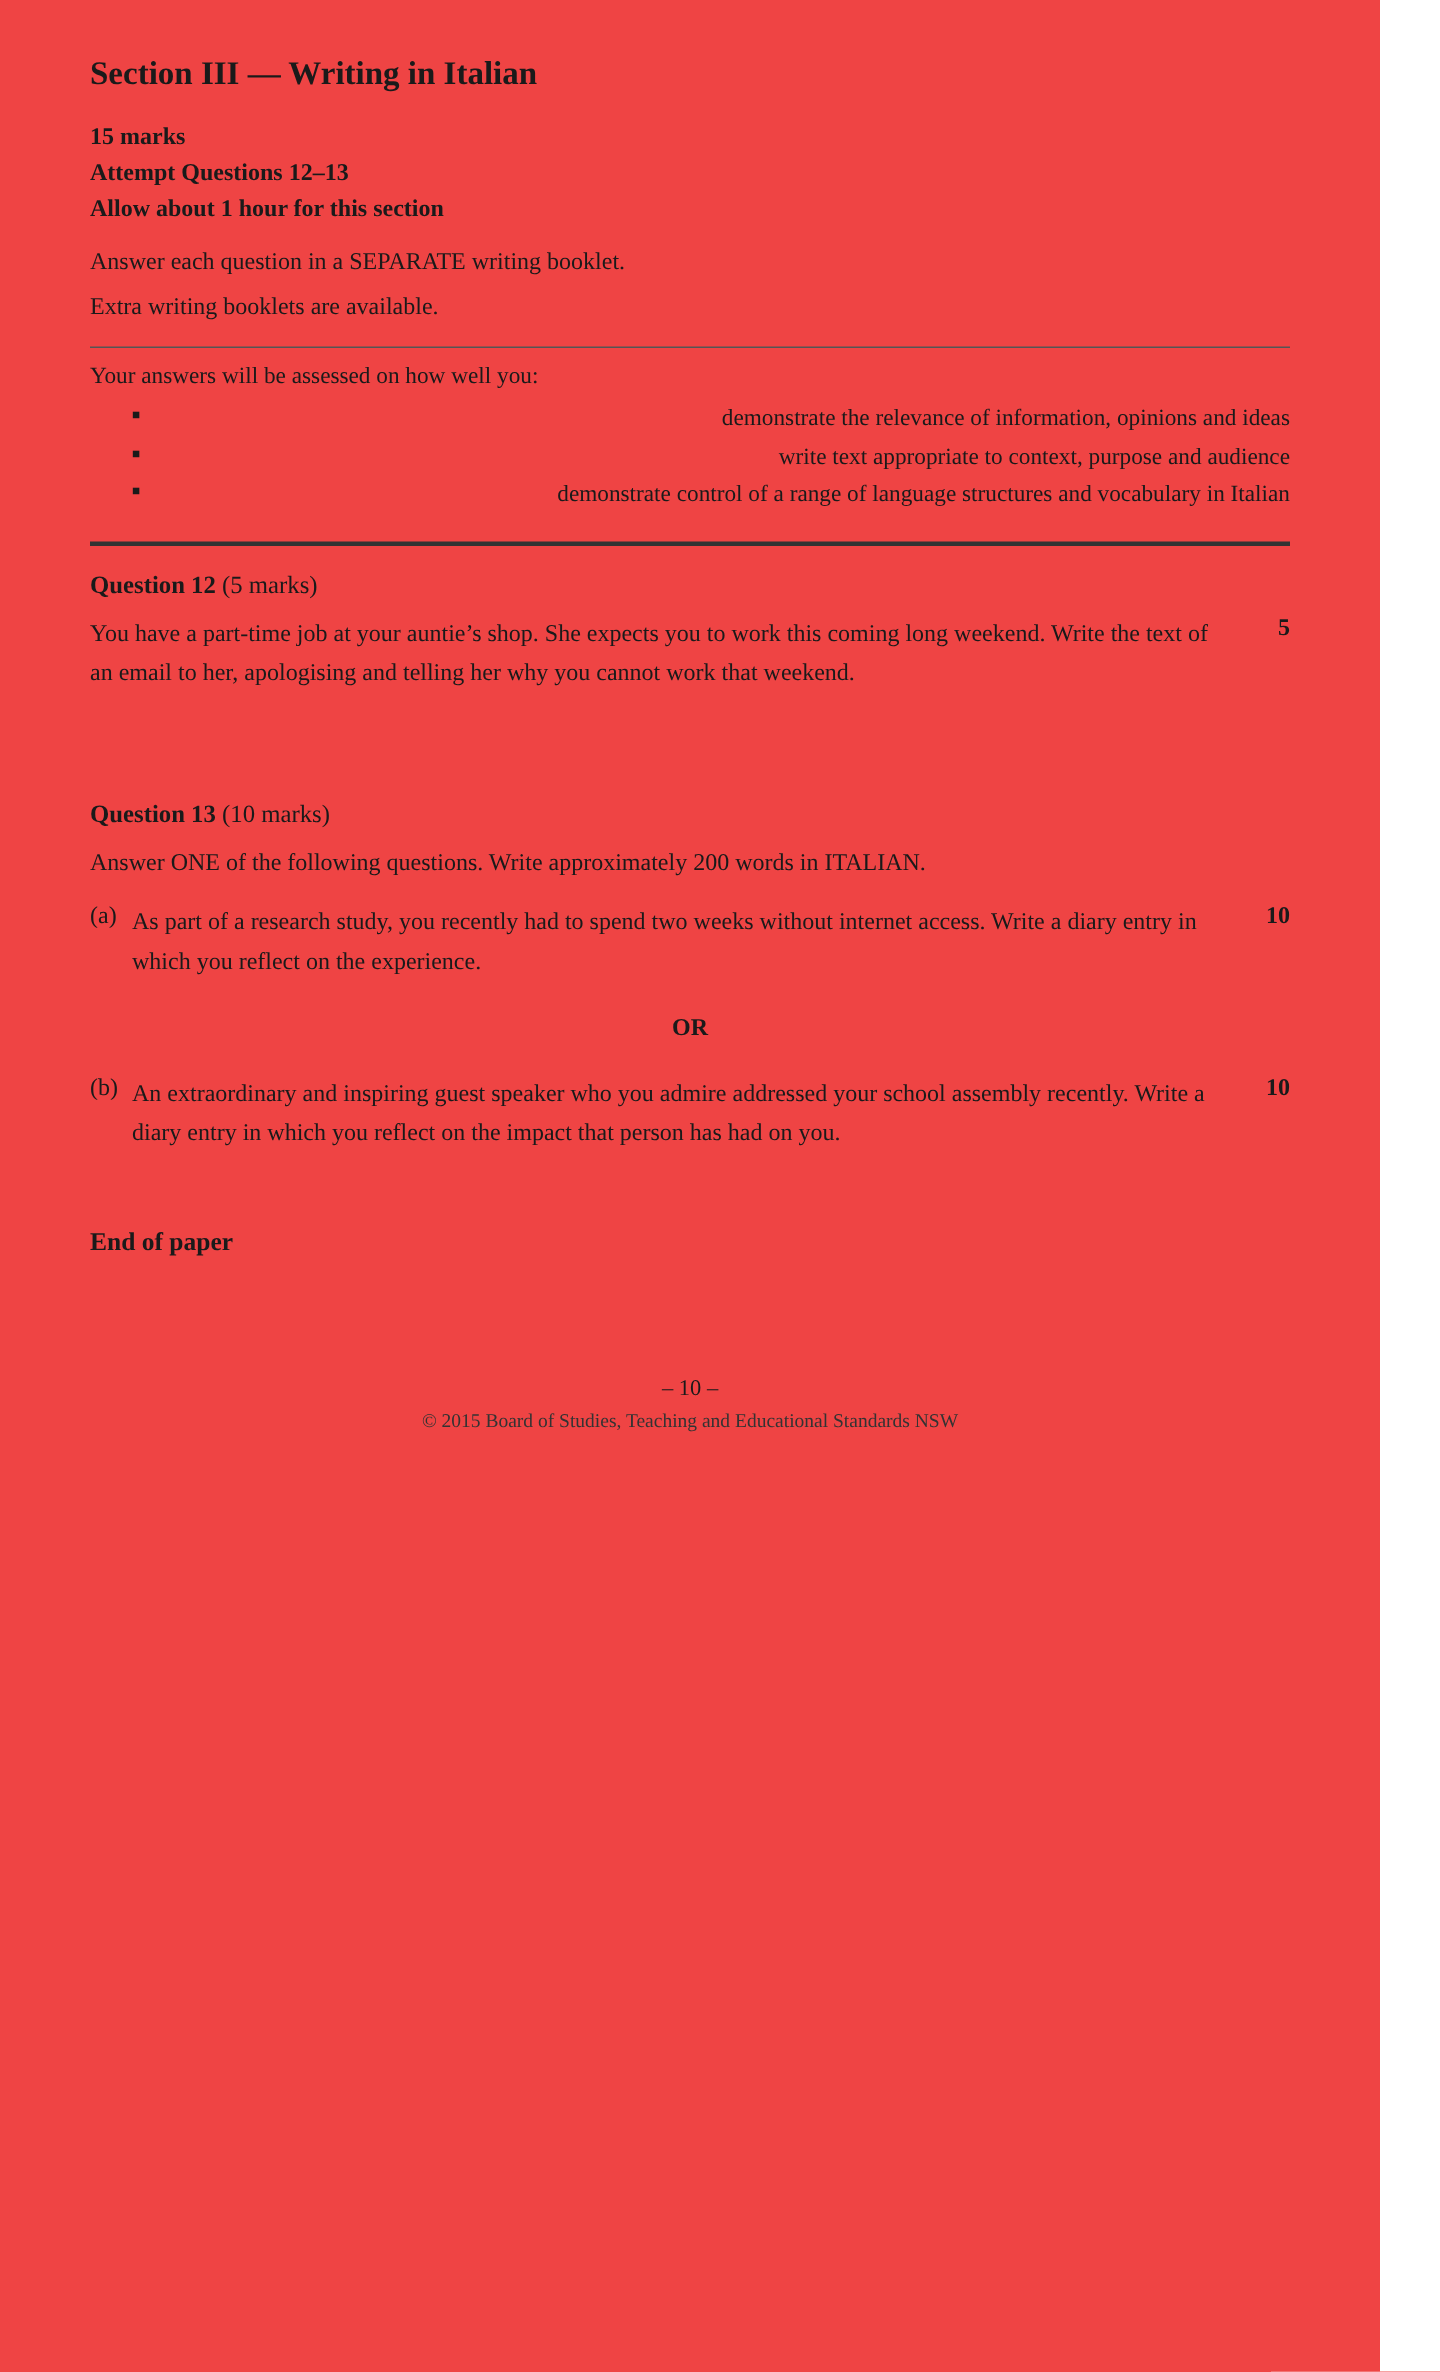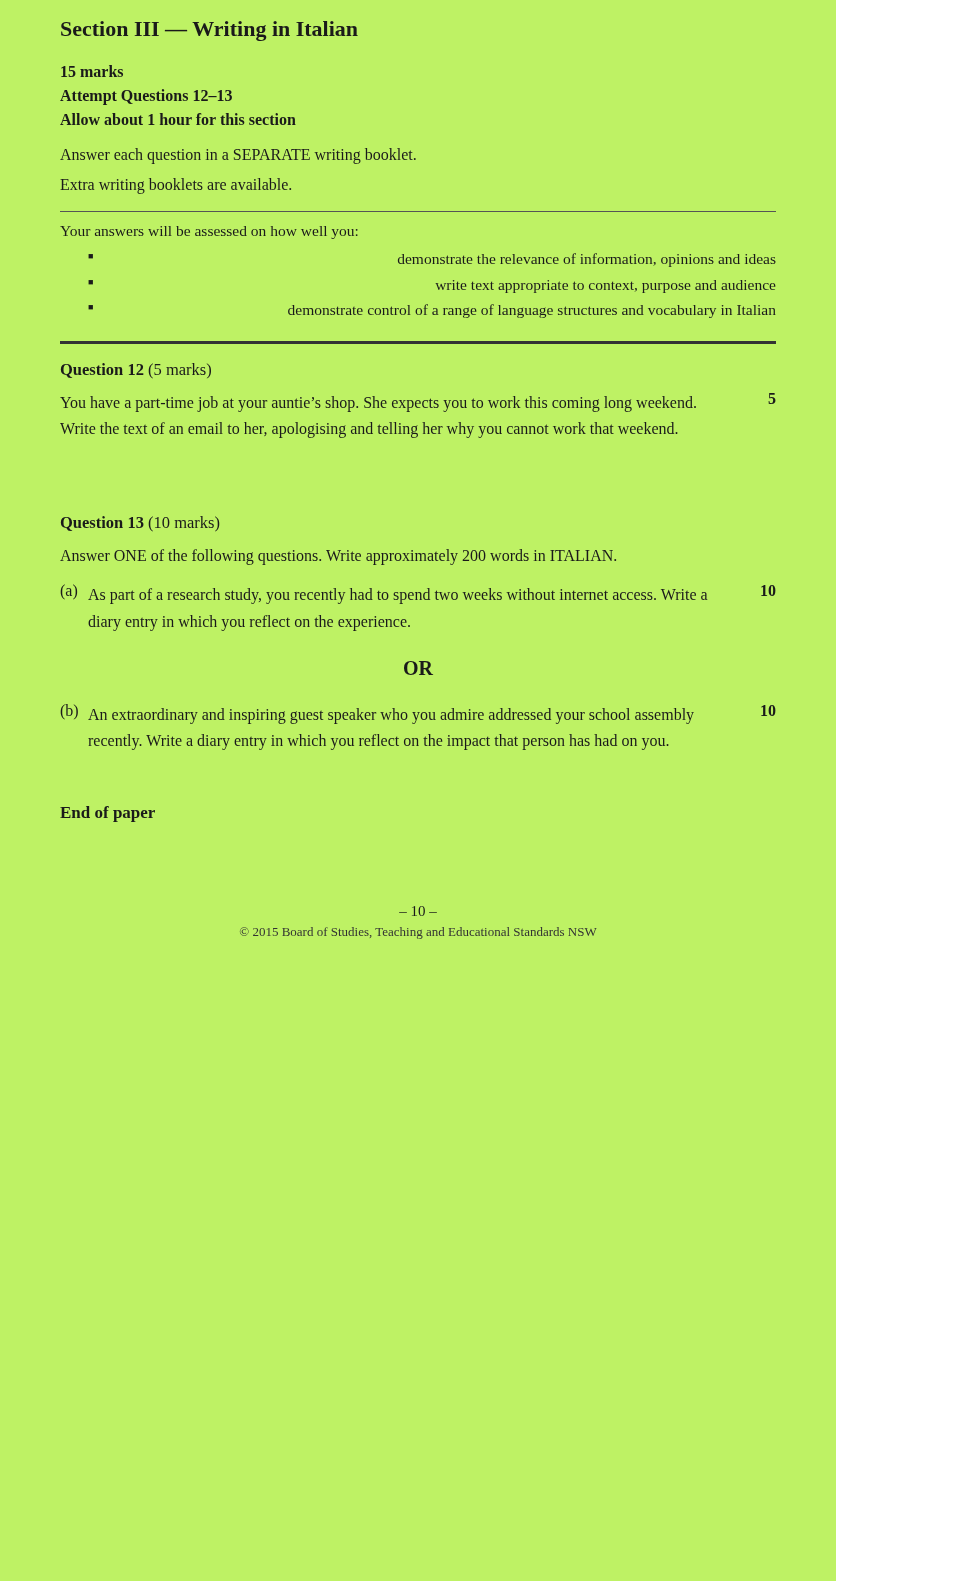--- a/index.html
+++ b/index.html
@@ -11,24 +11,24 @@
     body {
       background: #ffffff;
       font-family: "Times New Roman", Times, serif;
       font-size: 16px;
       color: #1a1a1a;
       width: 960px;
       min-height: 1581px;
     }
 
     .page {
-      width: 836px;
+      width: 920px;
       min-height: 1581px;
-      background: #bef264;
-      padding: 16px 60px 40px 60px;
+      background: #ef4444;
+      padding: 36px 60px 40px 60px;
       position: relative;
     }
 
     .section-title {
       font-size: 22px;
       font-weight: bold;
       margin-bottom: 18px;
     }
 
     .marks-block {
@@ -161,21 +161,21 @@
 
     .sub-question-text {
       flex: 1;
       font-size: 16px;
       line-height: 1.65;
       padding-right: 20px;
     }
 
     .or-divider {
       text-align: center;
-      font-size: 20px;
+      font-size: 16px;
       font-weight: bold;
       margin: 22px 0 22px 0;
     }
 
     .end-of-paper {
       text-align: left;
       font-size: 17px;
       font-weight: bold;
       margin: 48px 0 20px 0;
     }

